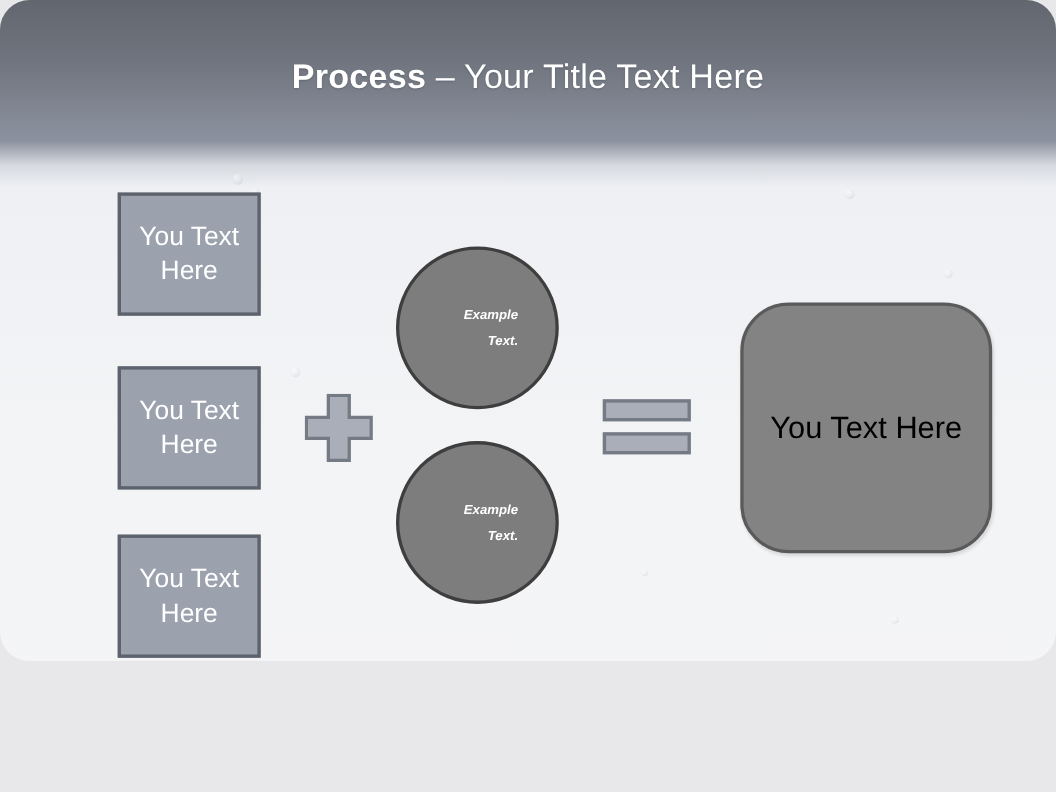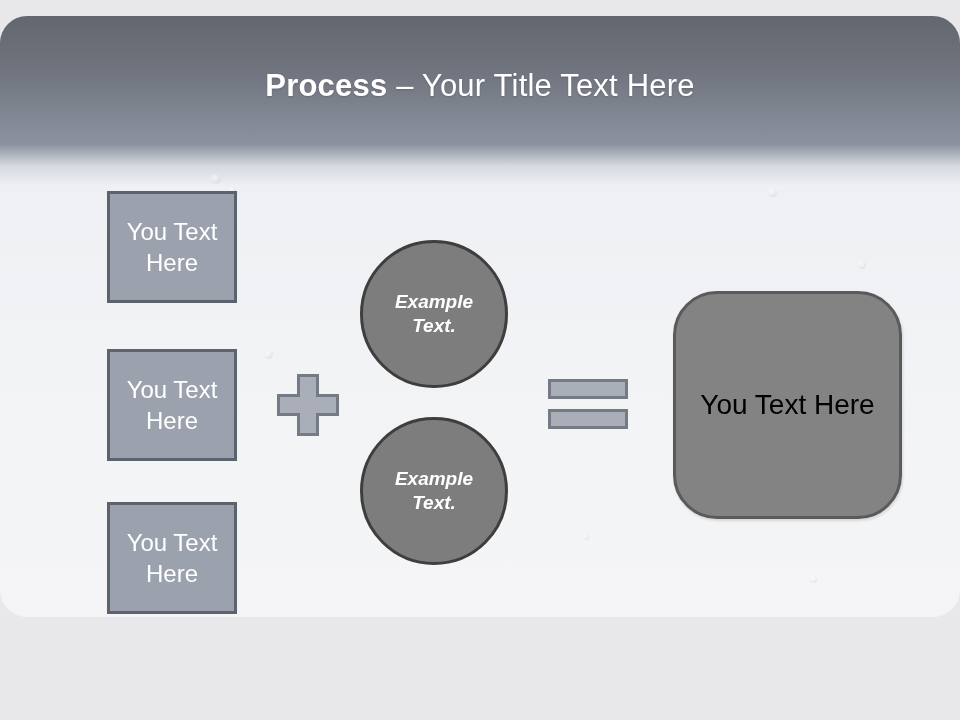--- a/index.html
+++ b/index.html
@@ -3,21 +3,21 @@
 <meta charset="utf-8">
 <style>
   html,body{margin:0;padding:0;}
   body{
     font-family:"Liberation Sans","DejaVu Sans",sans-serif;
     background:#e8e8ea;
   }
   .stage{
     position:relative;
     width:960px;height:601px;
-    margin:16px auto;
+    margin:0 auto;
     overflow:hidden;
     background:linear-gradient(to bottom,
       #62676f 0px,
       #6f747e 55px,
       #858b97 110px,
       #8b919e 128px,
       #d6d9df 150px,
       #eef0f3 170px,
       #f3f4f6 420px,
       #f5f5f7 720px);
@@ -53,22 +53,22 @@
     width:80px;height:20px;box-sizing:border-box;
     background:#a9aeb8;border:3px solid #757b85;
   }
   .circle{
     position:absolute;left:360px;width:148px;height:148px;
     box-sizing:border-box;
     background:#7d7d7d;
     border:3px solid #3e3e3e;
     border-radius:50%;
     display:flex;align-items:center;justify-content:center;
-    text-align:center;
-    color:#ffffff;font-size:19px;line-height:24px;
+    text-align:right;
+    color:#ffffff;font-size:12px;line-height:24px;
     font-weight:bold;font-style:italic;
     padding:0 34px;
   }
   .circle1{top:224px;} .circle2{top:401px;}
   .result-box{
     position:absolute;left:673px;top:275px;width:229px;height:228px;
     box-sizing:border-box;
     background:#838383;
     border:3px solid #5a5a5a;
     border-radius:44px;

